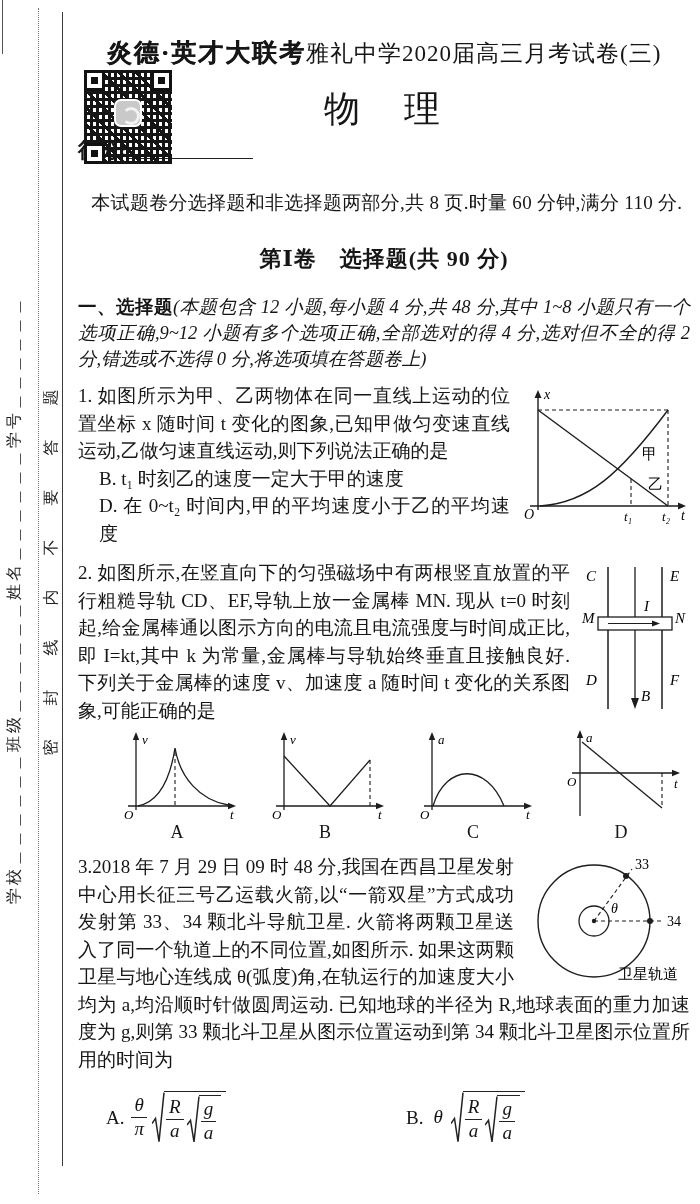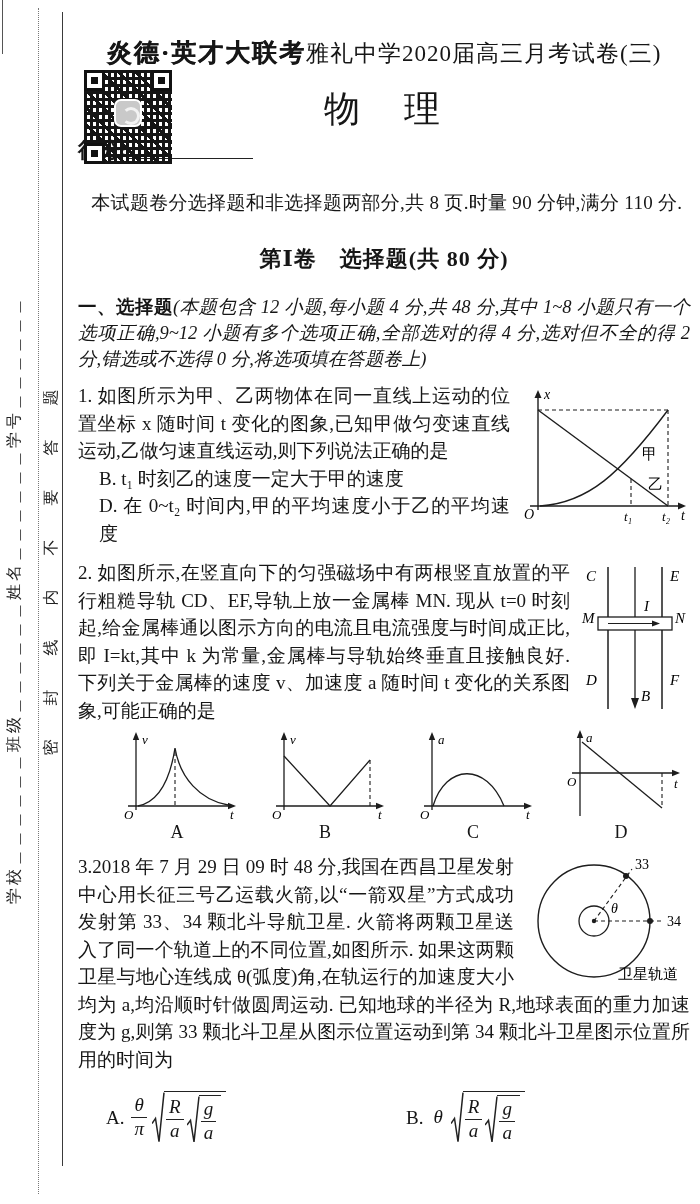--- a/index.html
+++ b/index.html
@@ -124,23 +124,23 @@
     <div class="finder bl"></div>
     <div class="qr-logo"></div>
   </div>
 
   <div class="subject-title">物　理</div>
 
   <div class="score-row">
     <span class="score-label">得分:</span><span class="score-blank"></span>
   </div>
 
-  <div class="intro">本试题卷分选择题和非选择题两部分,共 8 页.时量 90 分钟,满分 110 分.</div>
-
-  <div class="section-heading">第Ⅰ卷　选择题(共 80 分)</div>
+  <div class="intro">本试题卷分选择题和非选择题两部分,共 8 页.时量 60 分钟,满分 110 分.</div>
+
+  <div class="section-heading">第Ⅰ卷　选择题(共 90 分)</div>
 
   <div class="instructions">
     <span class="lead">一、选择题</span><span class="body">(本题包含 12 小题,每小题 4 分,共 48 分,其中 1~8 小题只有一个选项正确,9~12 小题有多个选项正确,全部选对的得 4 分,选对但不全的得 2 分,错选或不选得 0 分,将选项填在答题卷上)</span>
   </div>
 
   <div class="question">
     <svg class="qfig" width="172" height="140" viewBox="0 0 172 140">
       <line x1="20" y1="10" x2="20" y2="126" stroke-width="1.4"></line>
       <polygon points="20,6 16.5,14 23.5,14" fill="#1d1d1d"></polygon>
       <line x1="12" y1="122" x2="164" y2="122" stroke-width="1.4"></line>

